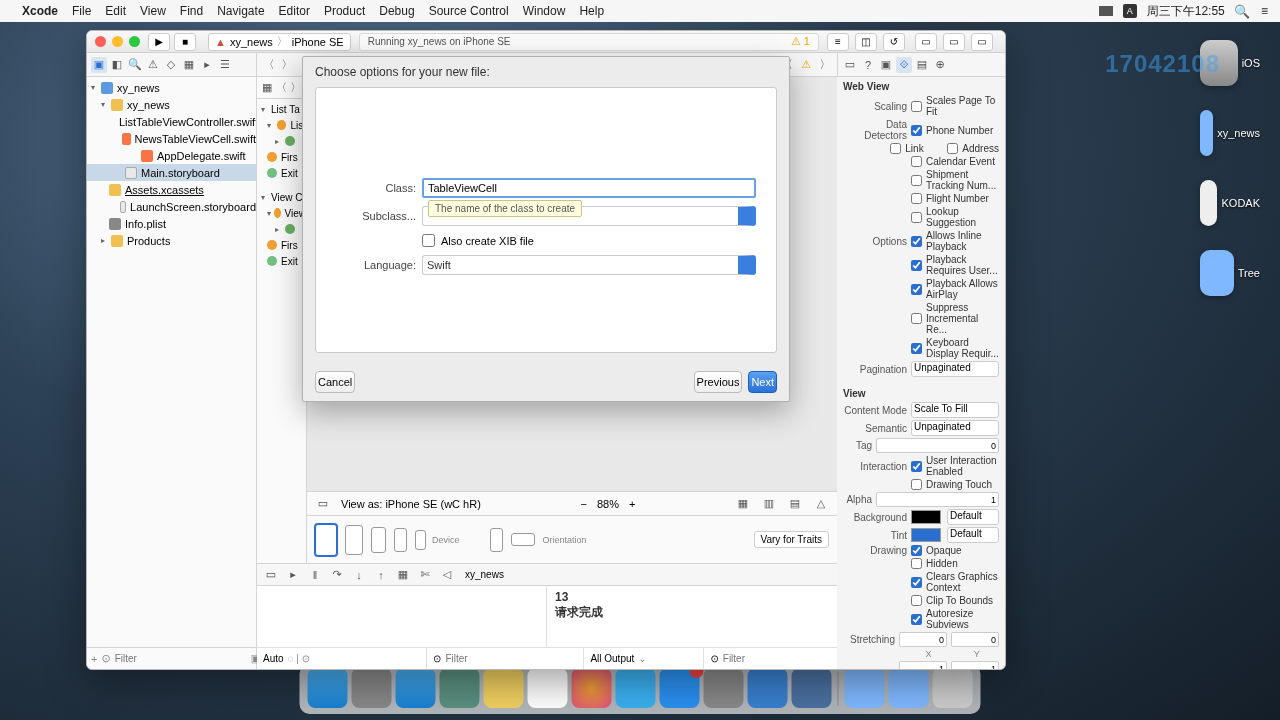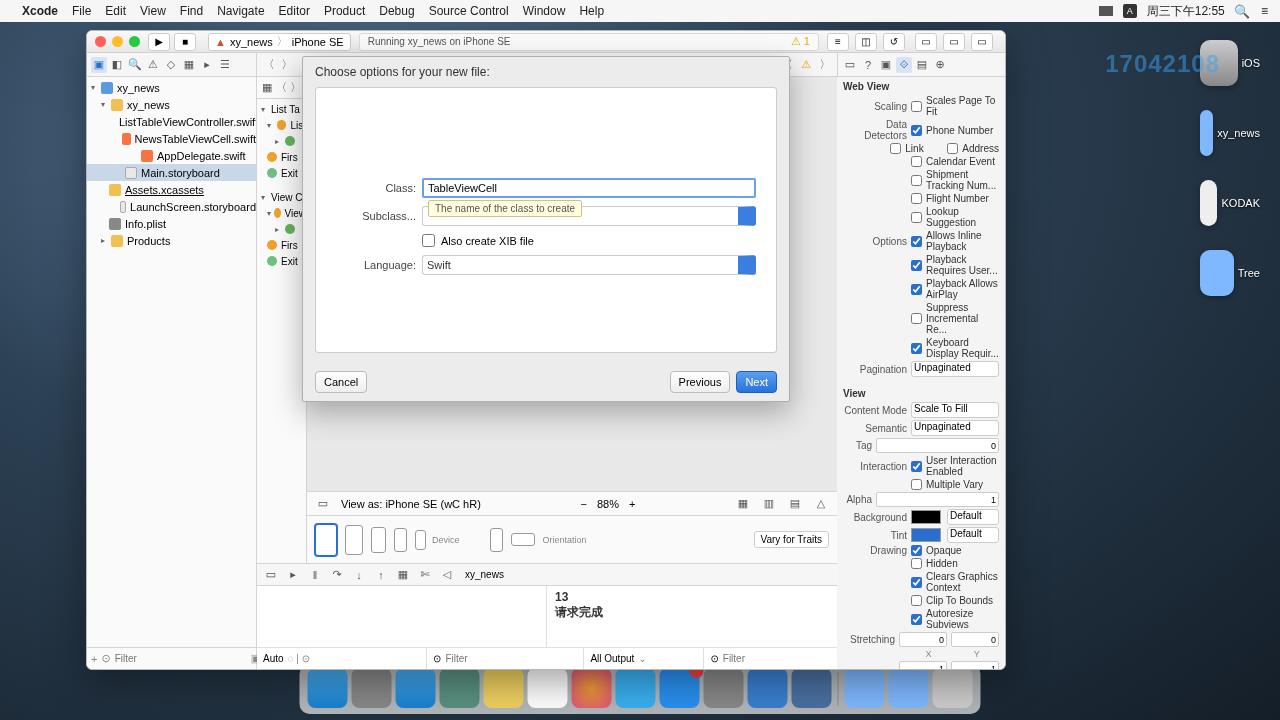--- a/index.html
+++ b/index.html
@@ -74,21 +74,21 @@
 .modal-head { font-size:12px; padding:8px 12px; color:#333;}
 .modal-body { flex:1; margin:0 12px 10px; background:#fff; border:1px solid #ccc; border-radius:3px; padding:90px 20px 20px; display:flex; flex-direction:column; gap:8px; position:relative;}
 .form-row { display:flex; align-items:center; gap:6px;}
 .form-row .flbl { width:80px; text-align:right; font-size:11px; color:#444;}
 .form-row .finput { flex:1; height:20px; border:2px solid #6aa0e8; border-radius:2px; padding:0 4px; font-size:11px; outline:none; background:#fff;}
 .form-row .fdrop { flex:1; height:20px; border:1px solid #ccc; border-right:18px solid #3a7fe0; border-radius:3px; padding:0 4px; font-size:11px; background:#fff; display:flex; align-items:center; color:#aaa;}
 .form-row .fdrop.filled { color:#333;}
 .tooltip { position:absolute; top:112px; left:112px; background:#ffffe0; border:1px solid #ccc38a; padding:2px 6px; font-size:10px; color:#555; border-radius:2px; z-index:5;}
 .modal-foot { height:38px; display:flex; align-items:center; padding:0 12px; gap:6px;}
 .modal-foot .spacer{flex:1;}
-.mbtn { height:22px; padding:0 8px; border:1px solid #bbb; border-radius:4px; background:linear-gradient(#fefefe,#eee); font-size:11px; cursor:pointer;}
+.mbtn { height:22px; padding:0 2px; border:1px solid #bbb; border-radius:4px; background:linear-gradient(#fefefe,#eee); font-size:11px; cursor:pointer;}
 .mbtn.primary { background:linear-gradient(#5aa0f0,#2a72d8); border-color:#1a60c0; color:#fff;}
 .dock { position:absolute; bottom:6px; left:50%; transform:translateX(-50%); height:50px; padding:4px 8px; background:rgba(240,240,240,.7); border-radius:10px; display:flex; gap:4px; z-index:5;}
 .dock .ditem { width:40px; height:40px; border-radius:8px; background:linear-gradient(#cde,#8ac);}
 .dock .sep { width:1px; background:rgba(0,0,0,.2); margin:4px 2px;}
 </style>
 </head>
 <body>
 
 <div class="desktop-bg"></div>
 
@@ -479,21 +479,21 @@
           <input class="numf" style="flex: 1 1 0%; width: auto;" value="0">
         </div>
       <div class="insp-row">
           <span class="lbl">Interaction</span>
           <input type="checkbox" checked="" style="">
           <span class="val">User Interaction Enabled</span>
         </div>
       <div class="insp-row">
           <span class="lbl"></span>
           <input type="checkbox" style="">
-          <span class="val">Multiple Vary</span>
+          <span class="val">Drawing Touch</span>
         </div>
       <div class="insp-row">
           <span class="lbl">Alpha</span>
           <input class="numf" style="flex: 1 1 0%; width: auto;" value="1">
         </div>
       <div class="insp-row">
           <span class="lbl">Background</span>
           <span class="color-swatch"></span>
           <div class="drop" style="margin-left:2px;">Default</div>
         </div>

